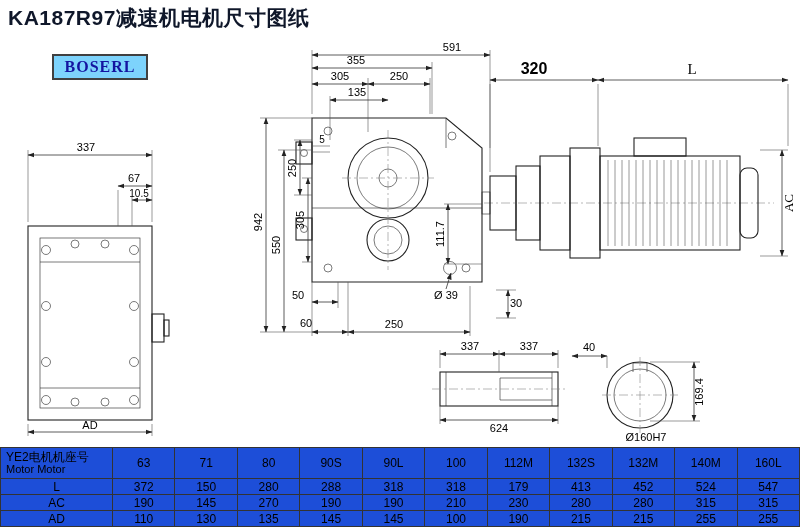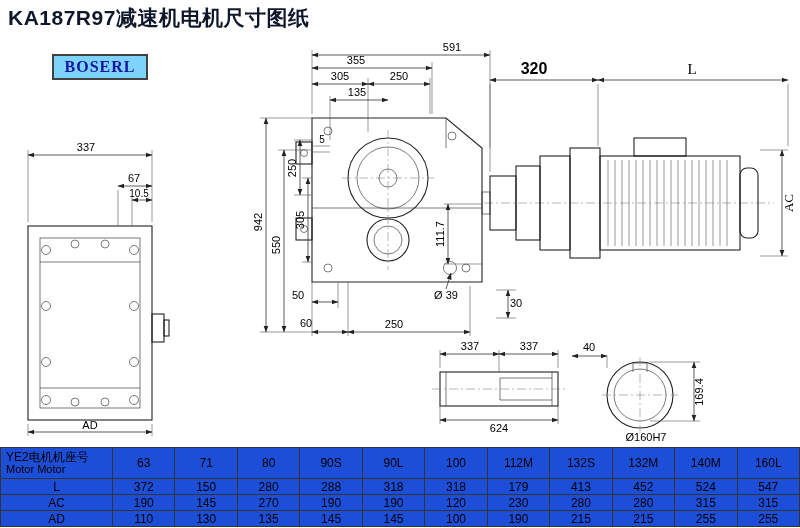--- a/index.html
+++ b/index.html
@@ -258,21 +258,21 @@
         <td>524</td>
         <td>547</td>
       </tr>
       <tr>
         <td class="col0 rowlabel">AC</td>
         <td>190</td>
         <td>145</td>
         <td>270</td>
         <td>190</td>
         <td>190</td>
-        <td>120</td>
+        <td>210</td>
         <td>230</td>
         <td>280</td>
         <td>280</td>
         <td>315</td>
         <td>315</td>
       </tr>
       <tr>
         <td class="col0 rowlabel">AD</td>
         <td>110</td>
         <td>130</td>

